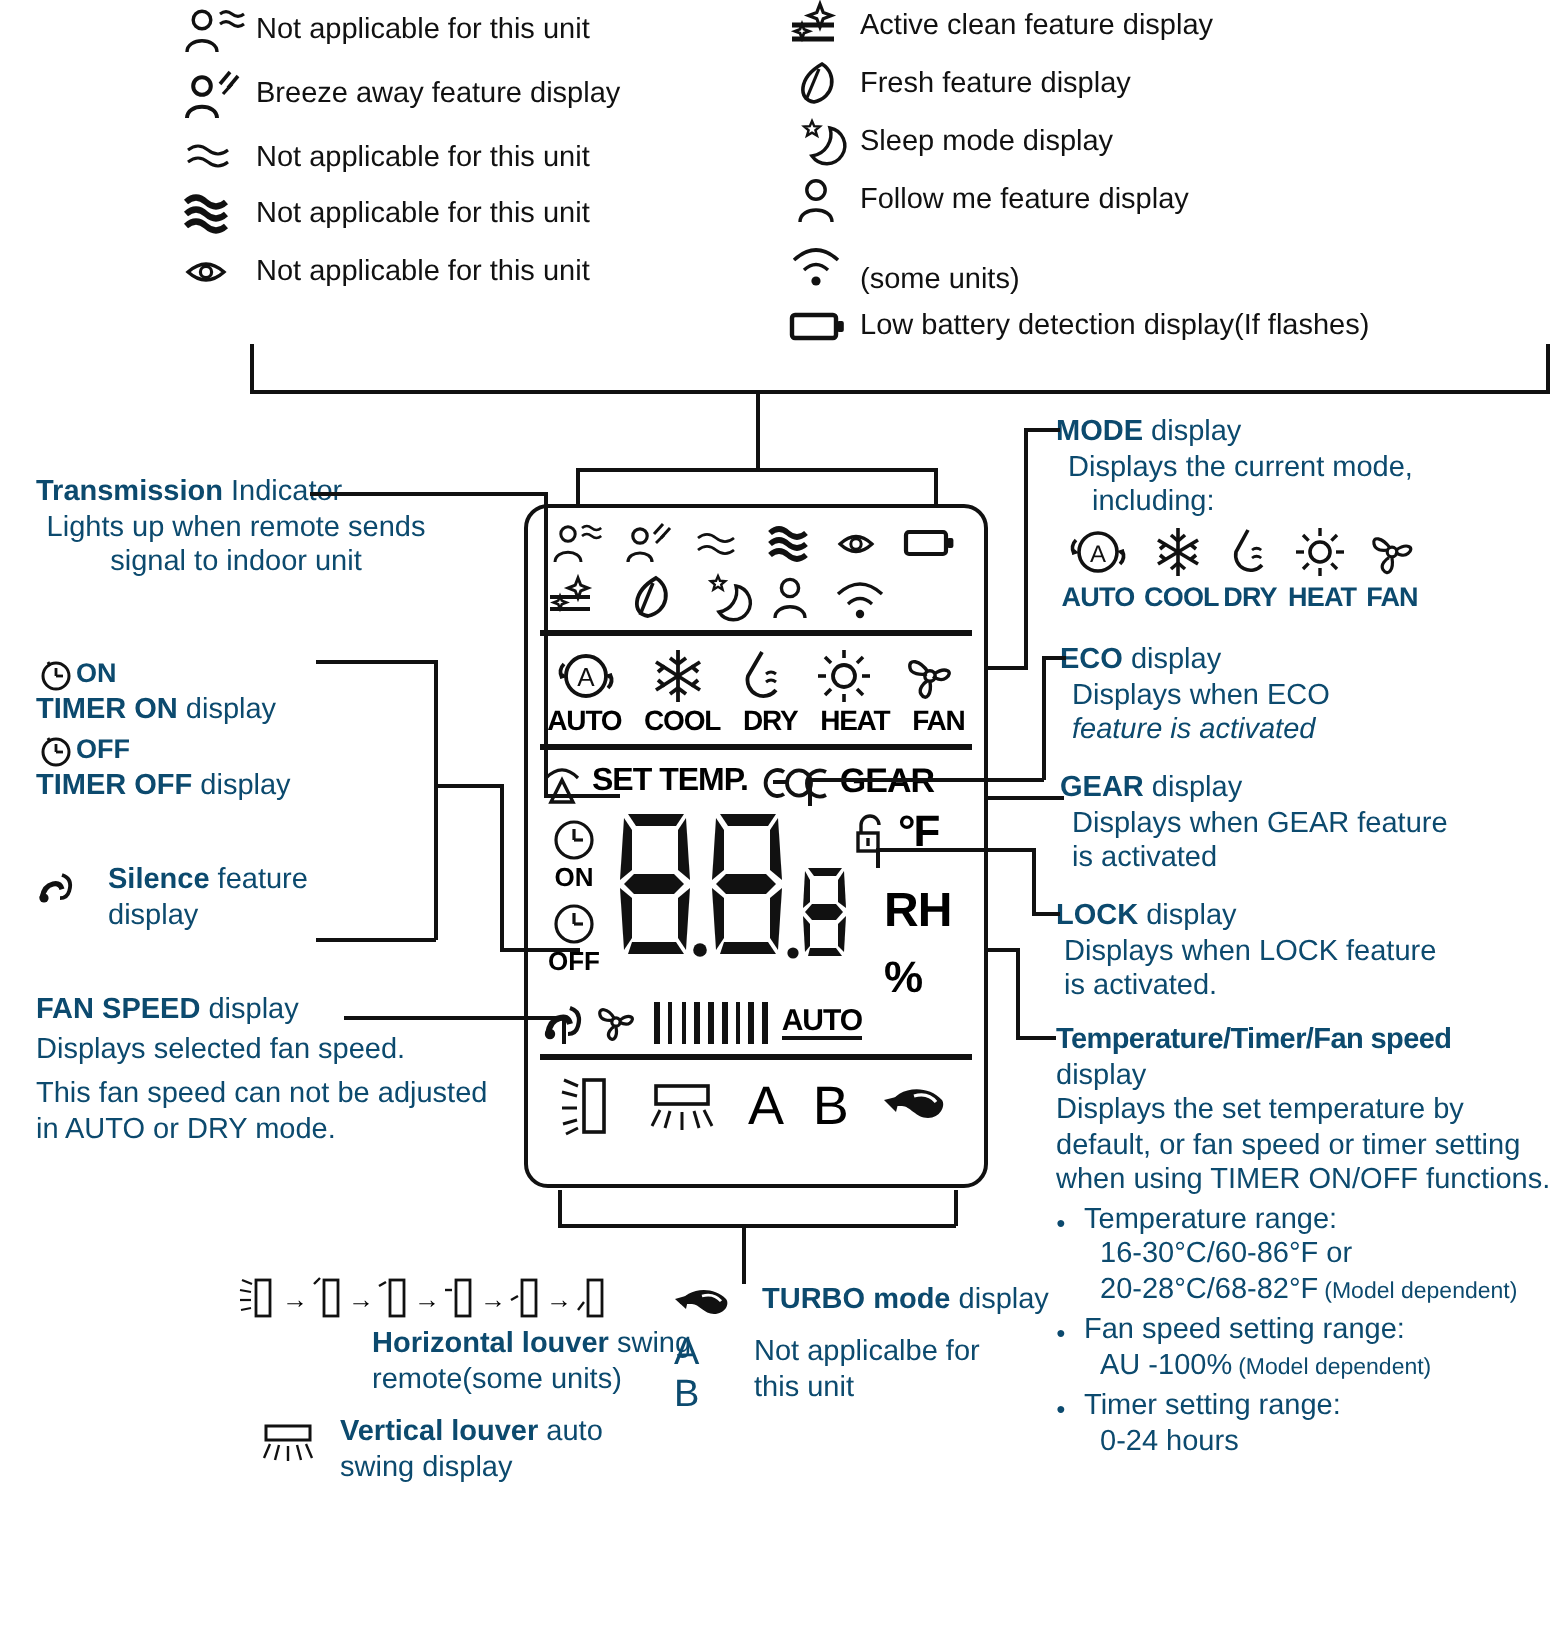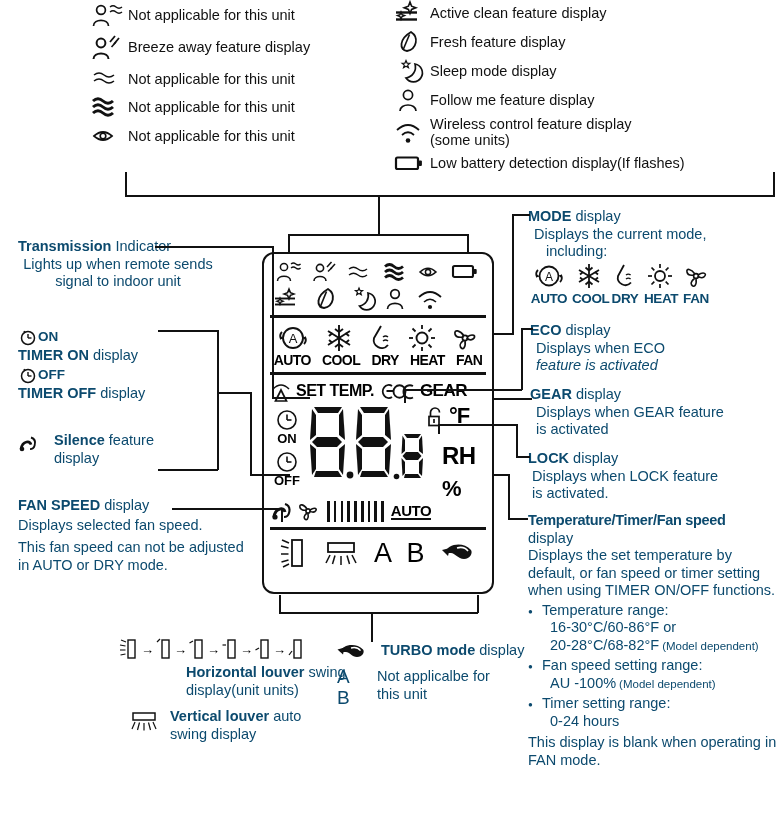--- a/index.html
+++ b/index.html
@@ -146,21 +146,21 @@
   </div>
   <div class="legend-row" style="margin-top:3px;align-items:flex-start;">
     <span class="legend-ico" style="padding-top:6px;">
       <svg width="34" height="24" viewBox="0 0 34 24">
         <path d="M4 8 q11 -10 22 0" fill="none" stroke="#111" stroke-width="1.8"></path>
         <path d="M9 13 q6 -5.5 12 0" fill="none" stroke="#111" stroke-width="1.7"></path>
         <circle cx="15" cy="18.5" r="2.3" fill="#111"></circle>
       </svg>
     </span>
     <span class="legend-lbl">
-      <span>Wireless control feature display</span><br>
+      <br>
       <span>(some units)</span>
     </span>
   </div>
   <div class="legend-row" style="margin-top:4px;">
     <span class="legend-ico">
       <svg width="34" height="22" viewBox="0 0 34 22">
         <rect x="3" y="5.5" width="22" height="11.5" rx="1.5" fill="none" stroke="#111" stroke-width="2.2"></rect>
         <rect x="25.5" y="8.5" width="3.4" height="5.5" rx="1" fill="#111"></rect>
       </svg>
     </span>
@@ -679,21 +679,20 @@
     </li>
     <li style="margin-top:2px;">
       <span>Fan speed setting range:</span><br>
       <span style="margin-left:8px;display:inline-block;">AU -100%</span><span class="sm" style="margin-left:3px;">(Model dependent)</span>
     </li>
     <li style="margin-top:2px;">
       <span>Timer setting range:</span><br>
       <span style="margin-left:8px;display:inline-block;">0-24 hours</span>
     </li>
   </ul>
-  <div style="margin-top:4px;">This display is blank when operating in FAN mode.</div>
 </div>
 <div class="ln lnh abs" style="left:508px;top:518px;width:20px;"></div>
 <div class="ln lnv abs" style="left:508px;top:474px;height:45px;"></div>
 <div class="ln lnh abs" style="left:494px;top:474px;width:16px;"></div>
 
 <div class="ln lnv abs" style="left:279px;top:595px;height:18px;"></div>
 <div class="ln lnh abs" style="left:279px;top:612px;width:199px;"></div>
 <div class="ln lnv abs" style="left:477px;top:595px;height:18px;"></div>
 <div class="ln lnv abs" style="left:371px;top:612px;height:30px;"></div>
 
@@ -742,21 +741,21 @@
     <span style="font-size:13px;margin:0 1px;">→</span>
     <span class="ico">
       <svg width="18" height="26" viewBox="0 0 18 26">
         <rect x="7" y="4" width="7" height="18" fill="none" stroke="#111" stroke-width="1.4"></rect>
         <line x1="5" y1="15" x2="2" y2="19" stroke="#111" stroke-width="1.2"></line>
       </svg>
     </span>
   </div>
   <div class="txt" style="margin-left:68px;margin-top:2px;">
     <div><span class="b">Horizontal louver</span><span> swing</span></div>
-    <div>display(unit units)</div>
+    <div>remote(some units)</div>
   </div>
 </div>
 
 <div class="abs txt" style="left:130px;top:708px;width:250px;display:flex;align-items:flex-start;">
   <span class="ico" style="margin-top:2px;">
     <svg width="32" height="24" viewBox="0 0 32 24">
       <rect x="3" y="3" width="22" height="7" fill="none" stroke="#111" stroke-width="1.5"></rect>
       <g stroke="#111" stroke-width="1.2">
         <line x1="5" y1="12" x2="2" y2="19"></line>
         <line x1="9.5" y1="12.5" x2="7.5" y2="20"></line>

